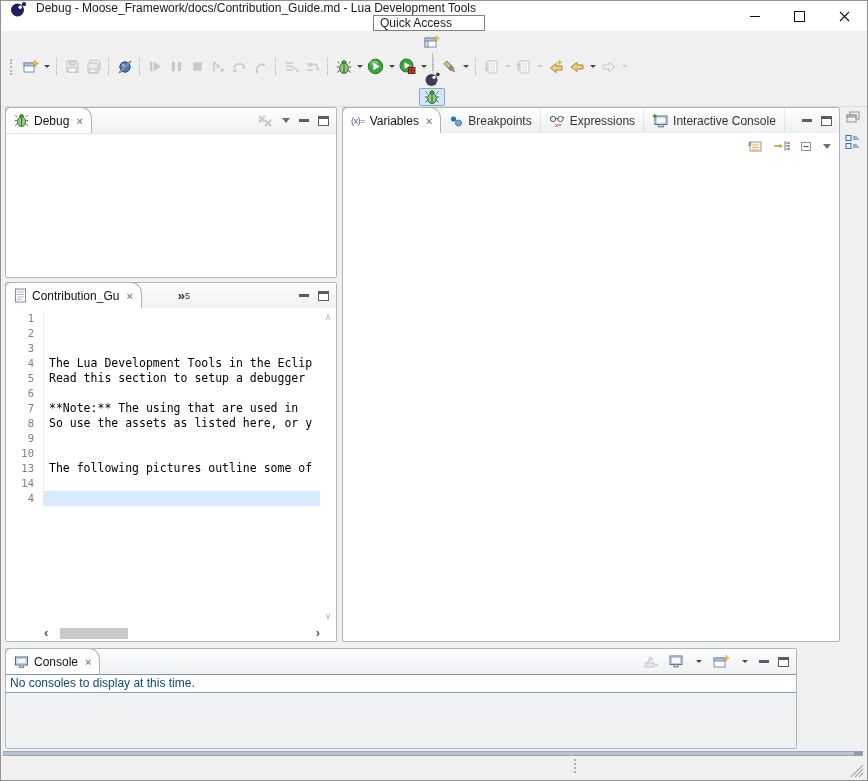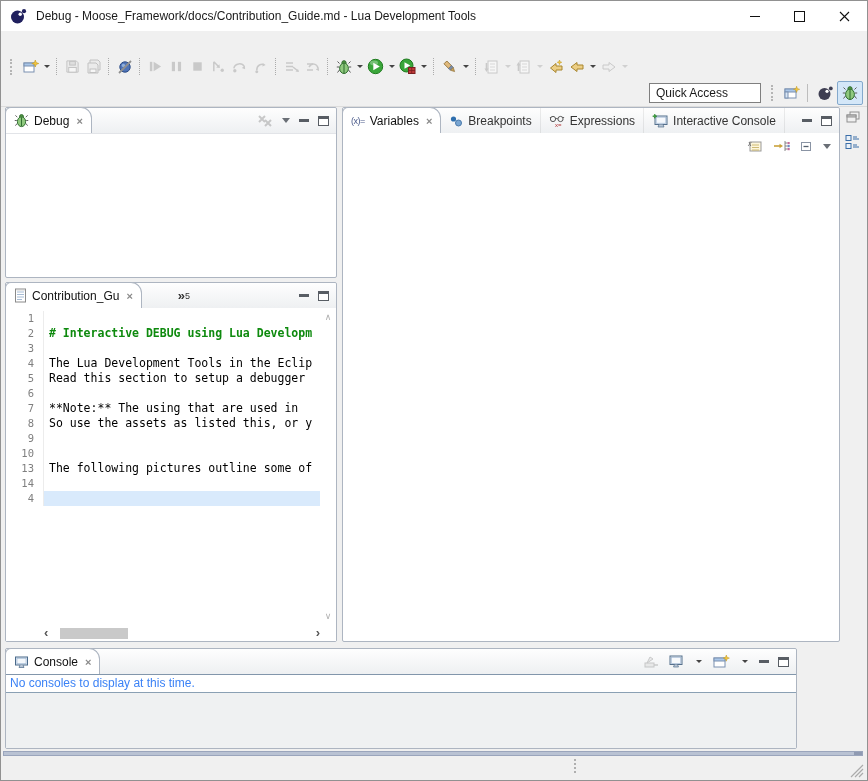--- a/index.html
+++ b/index.html
@@ -2,38 +2,38 @@
 <html><head>
 <meta charset="utf-8">
 <style>
   html,body{margin:0;padding:0;background:#d0d0d0;}
   #app{position:relative;width:868px;height:781px;background:#f0f0f0;
        border:1px solid #919191;box-sizing:border-box;overflow:hidden;
        font-family:"Liberation Sans",sans-serif;font-size:12px;color:#1a1a1a;}
 
   
   .titlebar{position:absolute;left:0;top:0;right:0;height:30px;background:#fff;
-            display:flex;align-items:center;}
+            display:flex;align-items:flex-start;}
   .appicon{margin-left:9px;width:17px;height:17px;}
   .title-text{margin-left:9px;white-space:nowrap;}
   .wctrls{margin-left:auto;display:flex;height:30px;}
   .wbtn{width:45px;height:30px;display:flex;align-items:center;justify-content:center;}
   .g-min{width:10px;height:1px;background:#111;}
   .g-max{width:9px;height:9px;border:1px solid #111;}
 
   
   .menubar{position:absolute;left:0;top:30px;right:0;height:22px;background:#fff;
            display:flex;align-items:center;padding-left:8px;}
   .mitem{padding:0 9px;line-height:22px;}
 
   
   .toolbars{position:absolute;left:0;top:52px;right:0;height:53px;background:#f0f0f0;
             border-bottom:1px solid #dcdcdc;}
   .tb1{position:absolute;left:0;top:0;right:0;height:27px;display:flex;align-items:center;padding-left:5px;}
-  .tb2{position:absolute;left:0;top:27px;right:0;height:26px;display:flex;align-items:center;justify-content:flex-end;padding-right:4px;}
+  .tb2{position:absolute;left:0;top:27px;right:0;height:26px;display:flex;align-items:center;justify-content:flex-end;padding-right:4px;flex-direction:column;}
   .tbi{width:21px;height:22px;display:flex;align-items:center;justify-content:center;flex:0 0 auto;}
   .dd{width:11px;height:22px;display:flex;align-items:center;justify-content:center;flex:0 0 auto;}
   .dd::after{content:"";width:0;height:0;border:3.5px solid transparent;border-top-color:#444;margin-top:3px;}
   .dd.dis::after{border-top-color:#aaa;}
   .tsep{width:1px;height:17px;border-left:1px dotted #ababab;margin:0 4px;flex:0 0 auto;}
   .vline{width:1px;height:18px;background:#bdbdbd;margin:0 5px;flex:0 0 auto;}
   .dis{opacity:.45;filter:grayscale(1);}
   .qa{width:104px;height:18px;border:1px solid #7f7f7f;background:#fff;display:flex;
       align-items:center;padding-left:6px;color:#1a1a1a;margin-right:6px;}
   .gripdots{width:4px;height:16px;border-left:2px dotted #b5b5b5;margin:0 4px;}
@@ -78,21 +78,21 @@
   .hsb{position:absolute;left:38px;right:16px;bottom:1px;height:14px;display:flex;align-items:center;color:#555;}
   .hsb .thumb{width:68px;height:11px;background:#c9c9c9;margin-left:12px;}
   .hsb .arr{font-weight:bold;font-size:13px;line-height:14px;}
   .hsb .spacer{flex:1;}
   .ed-overflow{display:flex;align-items:center;margin-left:36px;color:#333;}
   .ed-overflow .chev{font-weight:bold;font-size:13px;}
   .ed-overflow sub{font-size:9px;}
 
   
   .consbody{position:absolute;left:0;right:0;top:25px;bottom:0;background:#eff1f2;border-top:1px solid #8296ab;}
-  .consmsg{height:17px;line-height:17px;background:#fff;border-bottom:1px solid #8aa0b4;padding-left:4px;color:#3b82f6;}
+  .consmsg{height:17px;line-height:17px;background:#fff;border-bottom:1px solid #8aa0b4;padding-left:4px;color:#0c4a6e;}
 
   
   .trim{position:absolute;top:108px;right:2px;width:25px;display:flex;flex-direction:column;
         align-items:center;gap:10px;padding-top:2px;}
   .sash{position:absolute;left:2px;right:4px;top:750px;height:5px;background:#b9c2d3;border:1px solid #9aa5bc;box-sizing:border-box;}
   .sashnub{position:absolute;right:0;top:0;width:8px;height:3px;background:#8f9ab2;}
   .dots{position:absolute;left:573px;top:758px;display:flex;flex-direction:column;gap:2px;}
   .dots i{width:2px;height:2px;background:#9a9a9a;border-radius:50%;}
   .rgrip{position:absolute;right:3px;bottom:2px;}
 
@@ -391,21 +391,20 @@
     <div class="edbody">
       <div class="edlines">
 
           <div class="cl s-p">
             <span class="num">1</span>
             <span class="code"></span>
           </div>
 
           <div class="cl s-h">
             <span class="num">2</span>
-            <span class="code"># Interactive DEBUG using Lua Developm</span>
           </div>
 
           <div class="cl s-p">
             <span class="num">3</span>
             <span class="code"></span>
           </div>
 
           <div class="cl s-p">
             <span class="num">4</span>
             <span class="code">The Lua Development Tools in the Eclip</span>
@@ -421,21 +420,21 @@
             <span class="code"></span>
           </div>
 
           <div class="cl s-p">
             <span class="num">7</span>
             <span class="code">**Note:** The using that are used in</span>
           </div>
 
           <div class="cl s-p">
             <span class="num">8</span>
-            <span class="code">So use the assets as listed this, or y</span>
+            <span class="code">So use the assets as listed here, or y</span>
           </div>
 
           <div class="cl s-p">
             <span class="num">9</span>
             <span class="code"></span>
           </div>
 
           <div class="cl s-p">
             <span class="num">10</span>
             <span class="code"></span>

